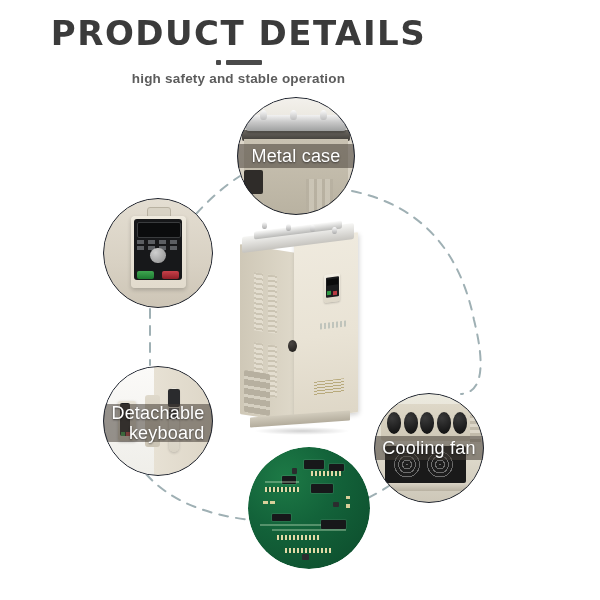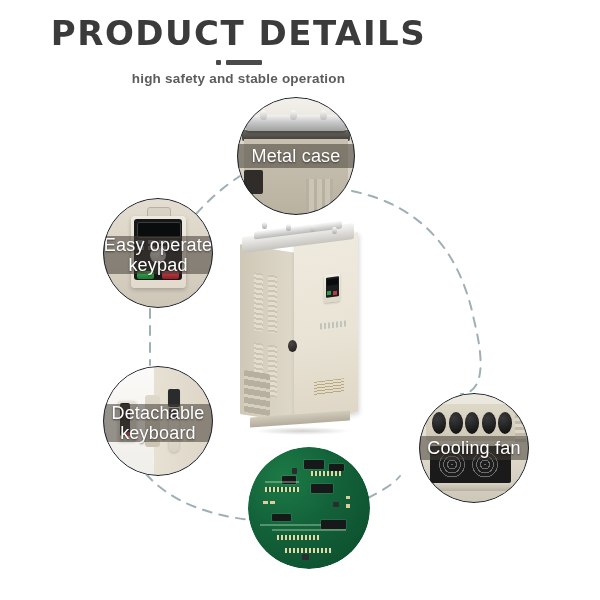--- a/index.html
+++ b/index.html
@@ -247,40 +247,37 @@
       <div class="fill kp-tab"></div>
       <div class="fill kp-panel"></div>
       <div class="fill kp-face"></div>
       <div class="fill kp-lcd"></div>
       <div class="kp-row" style="top:38%;"></div>
       <div class="kp-row" style="top:44%;"></div>
       <div class="fill kp-knob"></div>
       <div class="fill kp-green"></div>
       <div class="fill kp-red"></div>
     </div>
-    <div class="band" id="b-keypad" style="height: 38px; top: 38px;">
-      <span>Easy operate<br>keypad</span>
-    </div>
     <div class="ring"></div>
   </div>
 
   <div class="callout" id="c-keyboard" style="left: 103px; top: 366px; width: 110px; height: 110px;">
     <div class="photo">
       <div class="fill dk-bg"></div>
       <div class="fill dk-left"></div>
       <div class="fill dk-mod"></div>
       <div class="fill dk-modface"></div>
       <div class="fill dk-g"></div>
       <div class="fill dk-r"></div>
       <div class="fill dk-panel"></div>
       <div class="fill dk-strip"></div>
       <div class="fill dk-conn"></div>
       <div class="fill dk-conn2"></div>
     </div>
-    <div class="band" id="b-keyboard" style="height: 38px; top: 38px;">
+    <div class="band" id="b-keyboard" style="height: 38px; top: 38px; text-align: right;">
       <span>Detachable<br>keyboard</span>
     </div>
     <div class="ring"></div>
   </div>
 
   <div class="callout noring" id="c-pcb" style="left: 248px; top: 447px; width: 122px; height: 122px;">
     <div class="photo">
       <div class="fill pcb-bg"></div>
       <div class="pcb-chip" style="left:46%;top:11%;width:16%;height:7%;"></div>
       <div class="pcb-chip" style="left:66%;top:14%;width:13%;height:6%;"></div>
@@ -299,21 +296,21 @@
       <div class="pcb-cap" style="left:36%;top:17%;width:4%;height:5%;"></div>
       <div class="pcb-cap" style="left:70%;top:45%;width:5%;height:4%;"></div>
       <div class="pcb-cap" style="left:44%;top:88%;width:6%;height:5%;"></div>
       <div class="pcb-trace" style="left:10%;top:63%;width:50%;height:1.5%;"></div>
       <div class="pcb-trace" style="left:20%;top:67%;width:60%;height:1.5%;"></div>
       <div class="pcb-trace" style="left:14%;top:28%;width:28%;height:1.5%;"></div>
     </div>
     <div class="ring"></div>
   </div>
 
-  <div class="callout" id="c-fan" style="left: 419px; top: 393px; width: 110px; height: 110px;">
+  <div class="callout" id="c-fan" style="left: 374px; top: 393px; width: 110px; height: 110px;">
     <div class="photo">
       <div class="fill cf-bg"></div>
       <div class="fill cf-top"></div>
       <div class="cf-cap" style="left:12%;"></div>
       <div class="cf-cap" style="left:27%;"></div>
       <div class="cf-cap" style="left:42%;"></div>
       <div class="cf-cap" style="left:57%;"></div>
       <div class="cf-cap" style="left:72%;"></div>
       <div class="fill cf-side"></div>
       <div class="fill cf-box"></div>

